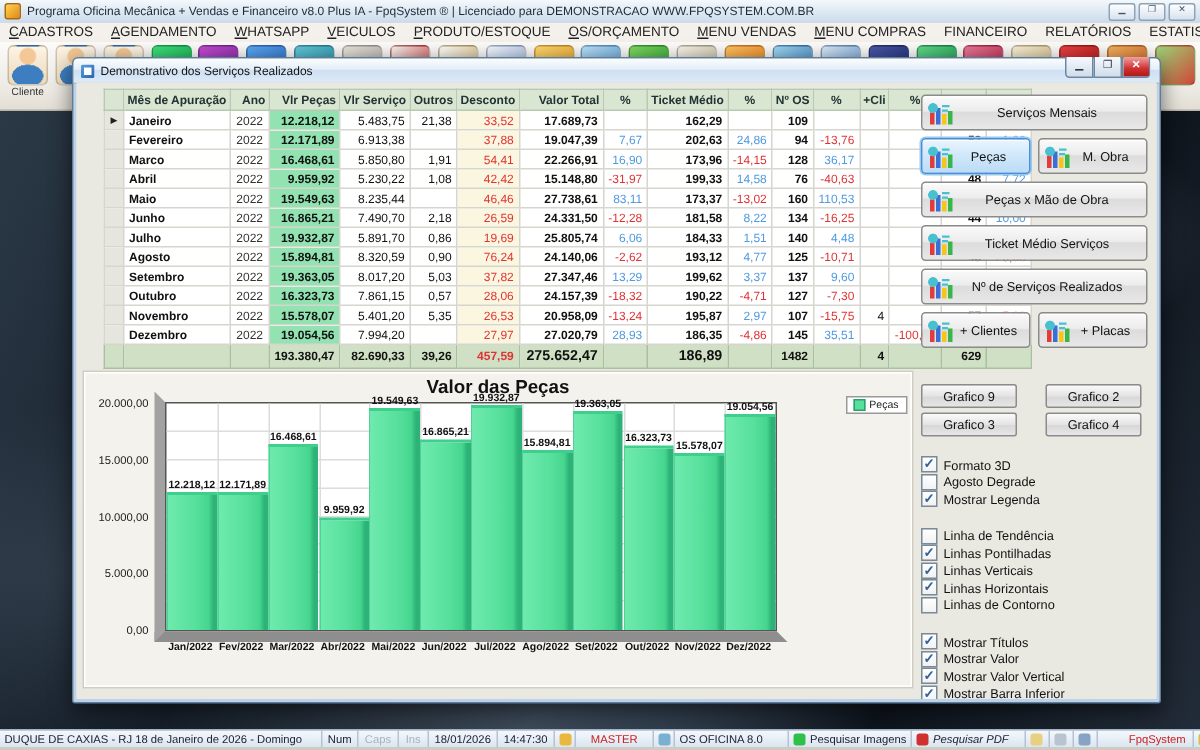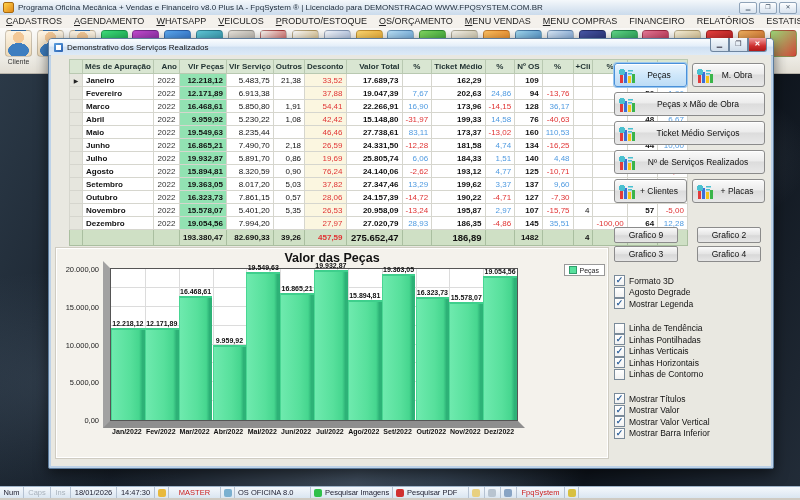--- a/index.html
+++ b/index.html
@@ -397,21 +397,21 @@
               <td class="c5">42,42</td>
               <td class="c6">15.148,80</td>
               <td class="c7 neg">-31,97</td>
               <td class="c8">199,33</td>
               <td class="c9 pos">14,58</td>
               <td class="c10">76</td>
               <td class="c11 neg">-40,63</td>
               <td class="c12"></td>
               <td class="c13"></td>
               <td class="c14">48</td>
-              <td class="c15 pos">6,67</td>
+              <td class="c15 pos">7,72</td>
             </tr>
             <tr>
               <td class="c-sel"></td>
               <td class="c0">Maio</td>
               <td class="c1">2022</td>
               <td class="c2">19.549,63</td>
               <td class="c3">8.235,44</td>
               <td class="c4"></td>
               <td class="c5">46,46</td>
               <td class="c6">27.738,61</td>
@@ -429,21 +429,21 @@
               <td class="c-sel"></td>
               <td class="c0">Junho</td>
               <td class="c1">2022</td>
               <td class="c2">16.865,21</td>
               <td class="c3">7.490,70</td>
               <td class="c4">2,18</td>
               <td class="c5">26,59</td>
               <td class="c6">24.331,50</td>
               <td class="c7 neg">-12,28</td>
               <td class="c8">181,58</td>
-              <td class="c9 pos">4,74</td>
+              <td class="c9 pos">8,22</td>
               <td class="c10">134</td>
               <td class="c11 neg">-16,25</td>
               <td class="c12"></td>
               <td class="c13"></td>
               <td class="c14">44</td>
               <td class="c15 pos">10,00</td>
             </tr>
             <tr>
               <td class="c-sel"></td>
               <td class="c0">Julho</td>
@@ -503,21 +503,21 @@
             </tr>
             <tr>
               <td class="c-sel"></td>
               <td class="c0">Outubro</td>
               <td class="c1">2022</td>
               <td class="c2">16.323,73</td>
               <td class="c3">7.861,15</td>
               <td class="c4">0,57</td>
               <td class="c5">28,06</td>
               <td class="c6">24.157,39</td>
-              <td class="c7 neg">-14,72</td>
+              <td class="c7 neg">-18,32</td>
               <td class="c8">190,22</td>
               <td class="c9 neg">-4,71</td>
               <td class="c10">127</td>
               <td class="c11 neg">-7,30</td>
               <td class="c12"></td>
               <td class="c13"></td>
               <td class="c14">60</td>
               <td class="c15 neg">-4,76</td>
             </tr>
             <tr>
@@ -650,20 +650,24 @@
           <span class="xlab" style="left: 87.5%;">Nov/2022</span>
           <span class="xlab" style="left: 95.8333%;">Dez/2022</span>
         </div>
       <div class="legend">
         <span class="sw"></span>
         <span>Peças</span>
       </div>
     </div>
 
     <div class="side-panel" id="side-panel">
+        <div class="btn">
+          <span class="mini"></span>
+          <span class="bl">Serviços Mensais</span>
+        </div>
         <div class="btn-row">
           <div class="btn selected">
             <span class="mini"></span>
             <span class="bl">Peças</span>
           </div>
           <div class="btn">
             <span class="mini"></span>
             <span class="bl">M. Obra</span>
           </div>
         </div>
@@ -747,20 +751,23 @@
           <label class="check-row">
             <span class="cb">✓</span>
             <span>Mostrar Barra Inferior</span>
           </label>
         </div>
       </div>
   </div>
 </div>
 
 <div class="statusbar" id="statusbar">
+    <span class="seg" style="flex: 0 0 215px;">
+      <span>DUQUE DE CAXIAS - RJ 18 de Janeiro de 2026 - Domingo</span>
+    </span>
     <span class="seg center" style="flex: 0 0 24px;">
       <span>Num</span>
     </span>
     <span class="seg center" style="flex: 0 0 27px;">
       <span class="dim">Caps</span>
     </span>
     <span class="seg center" style="flex: 0 0 20px; text-align: right;">
       <span class="dim">Ins</span>
     </span>
     <span class="seg center" style="flex: 0 0 46px;">
@@ -778,33 +785,33 @@
     <span class="seg" style="flex: 0 0 14px;">
       <span class="sico" style="background: rgb(122, 176, 208);"></span>
     </span>
     <span class="seg" style="flex: 0 0 76px;">
       <span>OS OFICINA 8.0</span>
     </span>
     <span class="seg" style="flex: 0 0 82px;">
       <span class="sico" style="background: rgb(47, 192, 74);"></span>
       <span>Pesquisar Imagens</span>
     </span>
-    <span class="seg" style="flex: 0 0 76px;">
+    <span class="seg" style="flex: 0 0 76px; font-style: italic;">
       <span class="sico" style="background: rgb(208, 48, 48);"></span>
       <span>Pesquisar PDF</span>
     </span>
     <span class="seg" style="flex: 0 0 16px;">
       <span class="sico" style="background: rgb(232, 208, 128);"></span>
     </span>
     <span class="seg" style="flex: 0 0 16px;">
       <span class="sico" style="background: rgb(184, 196, 208);"></span>
     </span>
     <span class="seg" style="flex: 0 0 16px;">
       <span class="sico" style="background: rgb(136, 164, 196);"></span>
     </span>
-    <span class="seg center" style="flex: 0 0 48px;">
+    <span class="seg center" style="flex: 0 0 48px; margin-left: 16px;">
       <span class="accent">FpqSystem</span>
     </span>
     <span class="seg" style="flex: 0 0 14px;">
       <span class="sico" style="background: rgb(216, 192, 64);"></span>
     </span>
   </div>
 <div class="bottom-strip"></div>
 
 </body></html>

